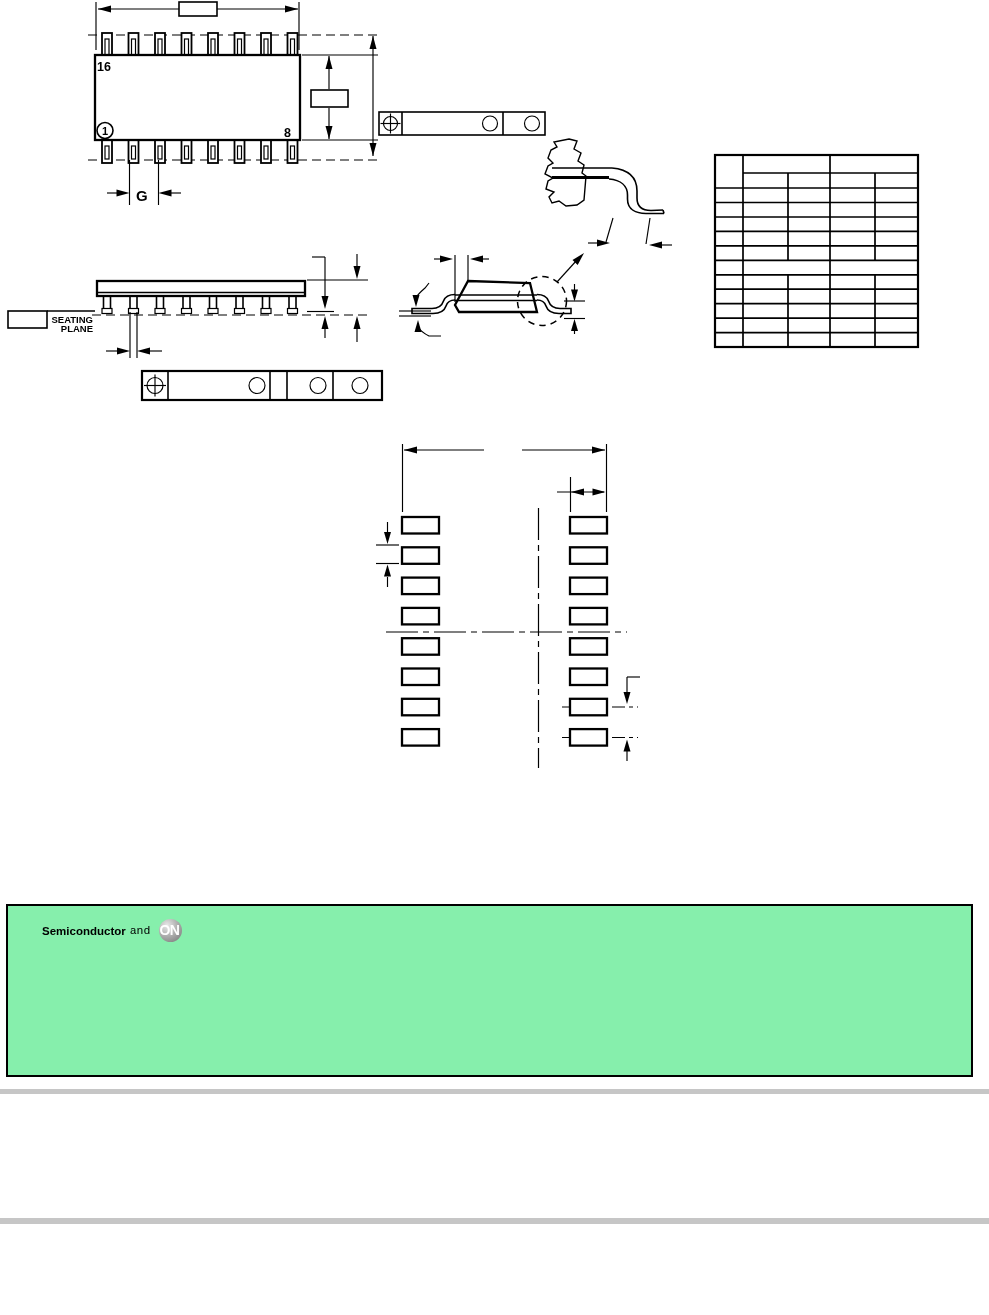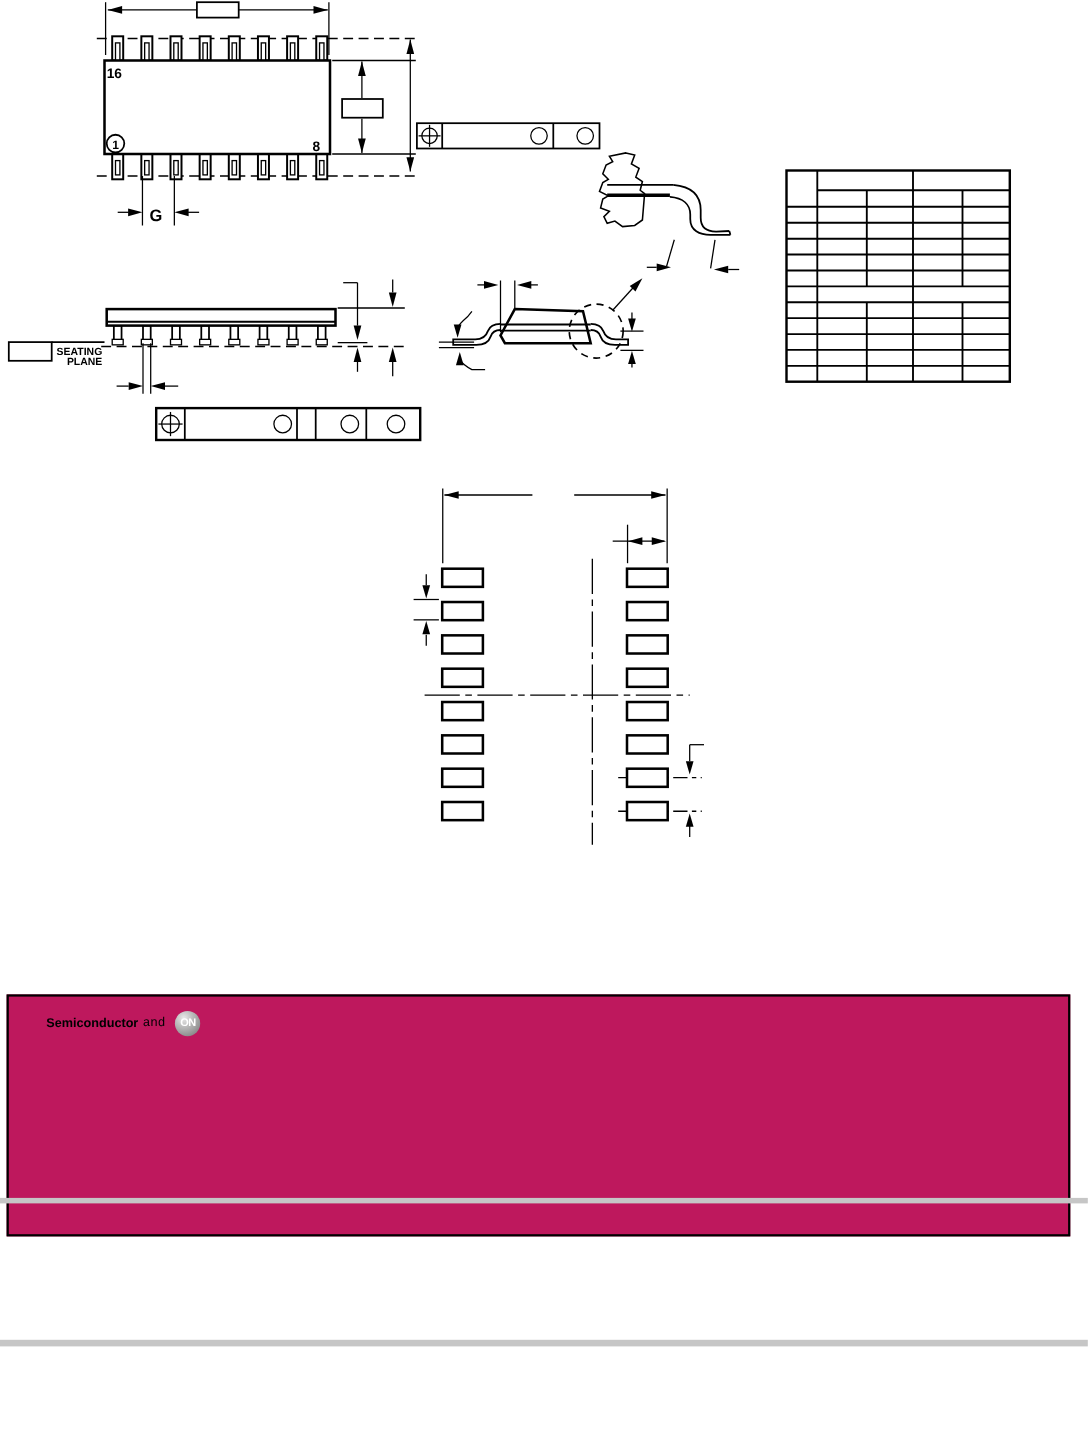--- a/index.html
+++ b/index.html
@@ -13,27 +13,27 @@
   .d{stroke:#000;stroke-width:1.15;fill:none;}
   .dsh{stroke:#000;stroke-width:1.15;fill:none;stroke-dasharray:9,5;}
   .cl{stroke:#000;stroke-width:1.2;fill:none;stroke-dasharray:32,5,6,5;}
   .cds{stroke:#000;stroke-width:1.2;fill:none;stroke-dasharray:13,4,4,4;}
   .ar{fill:#000;stroke:none;}
   .slot{stroke:#000;stroke-width:1.2;fill:#fff;}
   .tb{stroke:#000;stroke-width:1.7;fill:none;}
   .tbo{stroke:#000;stroke-width:2.2;fill:#fff;}
   text.t{font-family:"Liberation Sans",sans-serif;font-weight:bold;fill:#000;}
   
-  .footer-box{position:absolute;left:6px;top:904px;width:967px;height:220px;border:2px solid #000;background:#be185d;box-sizing:border-box;}
+  .footer-box{position:absolute;left:6px;top:904px;width:967px;height:173px;border:2px solid #000;background:#86efac;box-sizing:border-box;}
   .brand-line{position:absolute;left:34px;top:13px;font-size:11.5px;color:#000;display:flex;align-items:center;}
   .brand-bold{font-weight:bold;}
   .brand-and{margin-left:4px;font-family:Liberation Mono, monospace;}
   .on-logo{display:inline-block;width:23px;height:23px;margin-left:9px;border-radius:50%;
     background:radial-gradient(circle at 35% 28%, #e9e9e9 0%, #bdbdbd 35%, #8e8e8e 75%, #7a7a7a 100%);
-    color:#fff;font-weight:bold;font-size:10px;line-height:23px;text-align:center;letter-spacing:-0.5px;}
+    color:#fff;font-weight:bold;font-size:14px;line-height:23px;letter-spacing:-0.5px;}
   .gray-bar{position:absolute;left:0;width:989px;background:#c6c6c6;}
   .bar1{top:1089px;height:5px;}
   .bar2{top:1218px;height:6px;}
 </style>
 </head>
 <body>
 
 <div class="page">
 
 <svg class="art" width="989" height="1315" viewBox="0 0 989 1315">

